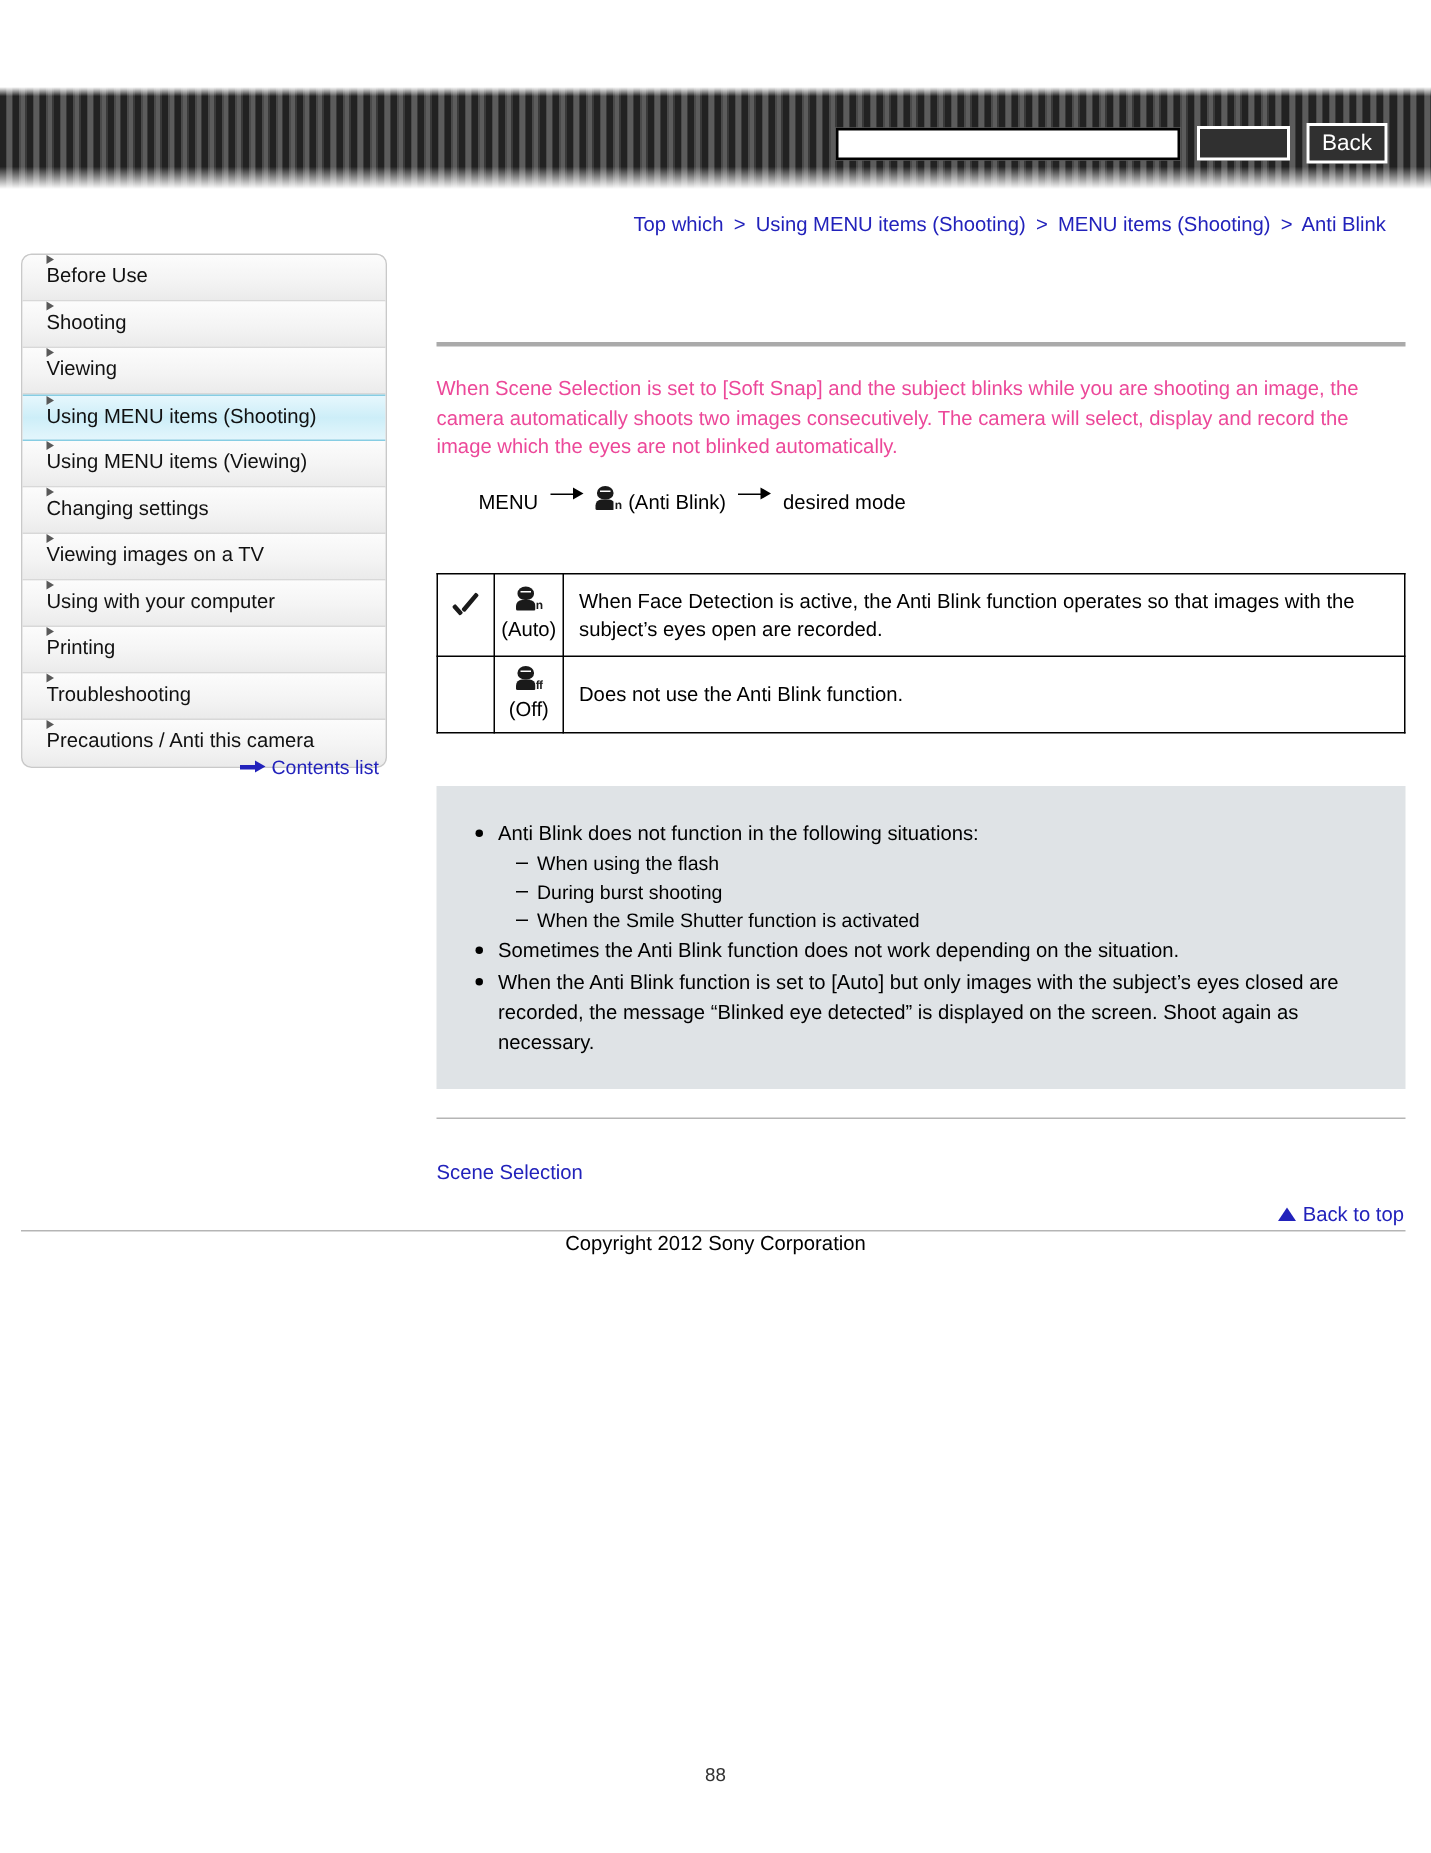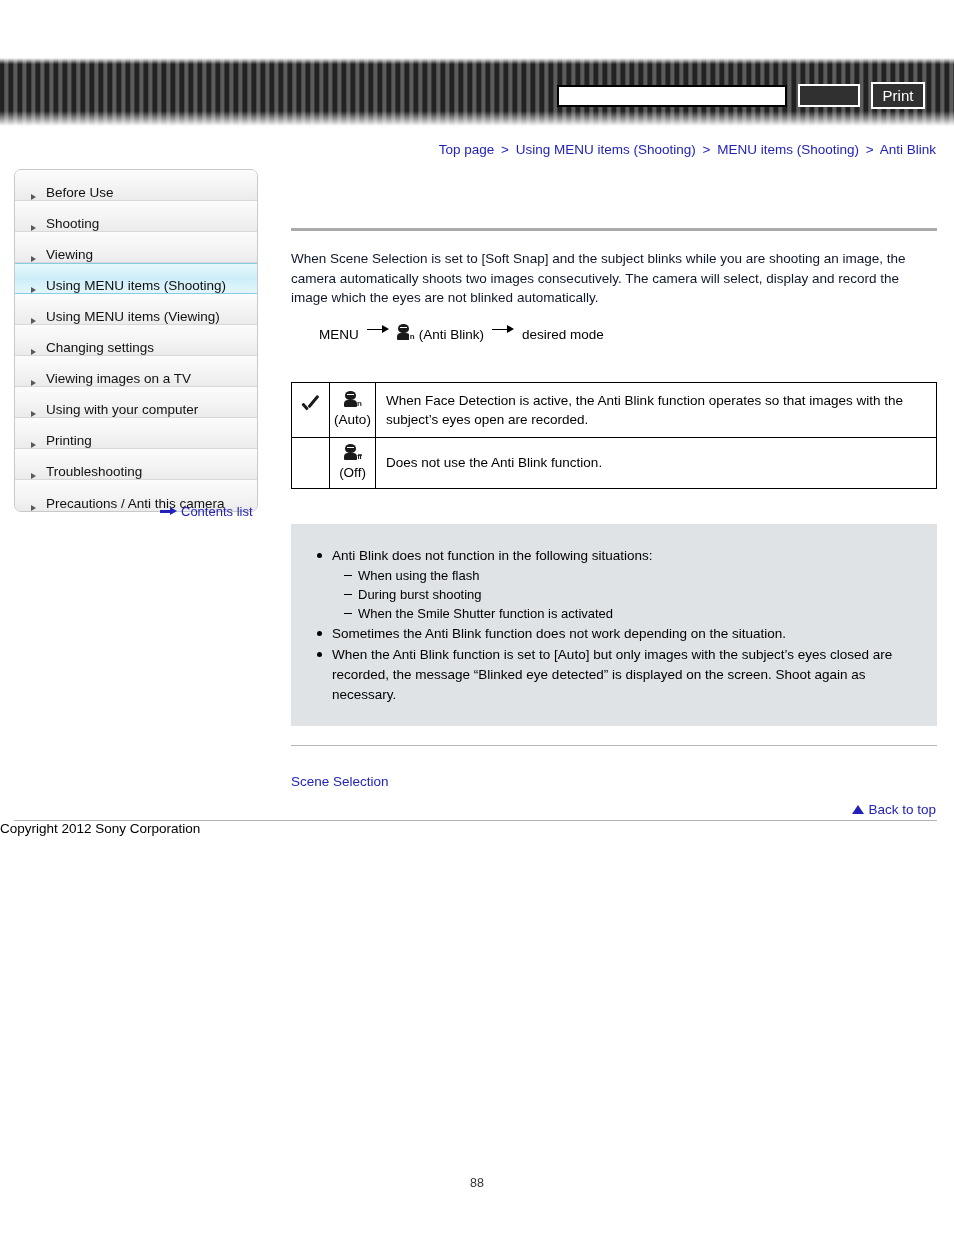--- a/index.html
+++ b/index.html
@@ -101,26 +101,27 @@
     width: 244px;
     box-sizing: border-box;
     border: 1px solid #c9c9c9;
     border-radius: 7px;
     background: linear-gradient(to bottom, #fbfbfb 0%, #f1f1f1 50%, #e9e9e9 100%);
     overflow: hidden;
   }
   .side-item {
     height: 31px;
     display: flex;
-    align-items: flex-end;
+    align-items: flex-start;
     padding-left: 16px;
     box-sizing: border-box;
     border-bottom: 1px solid #d8d8d8;
     background: linear-gradient(to bottom, #fcfcfc 0%, #f4f4f4 55%, #ebebeb 100%);
     cursor: pointer;
+    flex-direction: column;
   }
   .side-item:last-child { border-bottom: none; }
   .side-item.active {
     background: linear-gradient(to bottom, #e6f7fd 0%, #cdeef8 50%, #e3f6fc 100%);
     border-top: 1px solid #86cde3;
     border-bottom: 1px solid #86cde3;
   }
   .side-arrow {
     width: 0; height: 0;
     border-left: 5px solid #595959;
@@ -178,21 +179,21 @@
     width: 646px;
   }
   .rule-top {
     height: 3px;
     background: #aaaaaa;
     margin-bottom: 18px;
   }
   .para {
     font-size: 13.5px;
     line-height: 19.5px;
-    color: #0f172a;
+    color: #ec4899;
     margin: 0 0 16px 0;
   }
   .menu-line {
     font-size: 13.5px;
     line-height: 22px;
     margin: 10px 0 0 28px;
     display: flex;
     align-items: flex-start;
     gap: 5px;
     white-space: nowrap;
@@ -399,21 +400,21 @@
     top: 820px;
     width: 923px;
     height: 1px;
     background: #b5b5b5;
   }
   .copyright {
     position: absolute;
     left: 0;
     top: 821px;
     width: 954px;
-    text-align: left;
+    text-align: center;
     font-size: 13.5px;
     color: #000000;
   }
   .page-number {
     position: absolute;
     left: 0;
     top: 1176px;
     width: 954px;
     text-align: center;
     font-size: 12.5px;
@@ -421,31 +422,31 @@
   }
 </style>
 </head>
 <body>
 
 <div class="header-banner"></div>
 
 <div class="header-controls">
   <input class="search-input" type="text" placeholder="" style="">
   <button class="search-button"></button>
-  <button class="print-button">Print</button>
+  <button class="print-button">Back</button>
 </div>
 
 <div class="breadcrumb">
-  <span style="margin-right: 3px;">Top page</span>
+  <span style="margin-right: 3px;">Top which</span>
   <span class="sep" style="margin-right: 3px;">&gt;</span>
   <span style="margin-right: 3px;">Using MENU items (Shooting)</span>
   <span class="sep" style="margin-right: 3px;">&gt;</span>
   <span style="margin-right: 3px;">MENU items (Shooting)</span>
   <span class="sep" style="margin-right: 3px;">&gt;</span>
-  <span style="margin-right: 0;">Anti Blink</span>
+  <span style="margin-right: 12px;">Anti Blink</span>
 </div>
 
 <nav class="sidebar" id="sidebar">
     <div class="side-item">
       <span class="side-arrow"></span>
       <span class="side-label">Before Use</span>
     </div>
     <div class="side-item">
       <span class="side-arrow"></span>
       <span class="side-label">Shooting</span>

